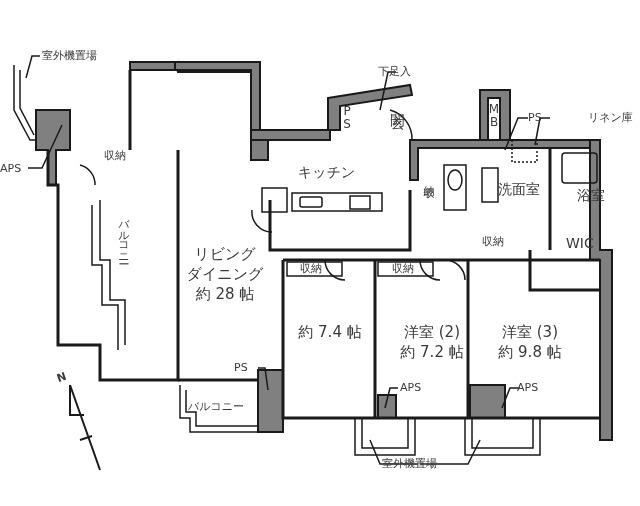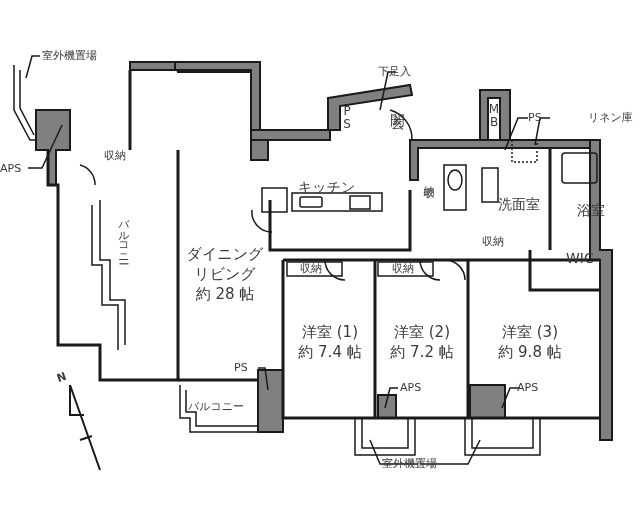--- a/index.html
+++ b/index.html
@@ -1,21 +1,21 @@
 <!DOCTYPE html>
 <html><head>
 <meta charset="utf-8">
 <style>
   html, body { margin:0; padding:0; background:#ffffff; }
   body { width:640px; height:506px; position:relative; overflow:hidden;
          font-family:"DejaVu Sans","Liberation Sans",sans-serif; color:#333; }
   svg { position:absolute; left:0; top:0; }
   .lbl { position:absolute; font-size:13px; color:#3a3a3a; white-space:nowrap; line-height:1; }
   .lbl.sm { font-size:11px; }
-  .lbl.md { font-size:14px;margin-top:15px; }
+  .lbl.md { font-size:14px; }
   .lbl.room { font-size:15px; text-align:center; line-height:20px; }
   .vert { writing-mode:vertical-rl; text-orientation:upright; font-size:11px; letter-spacing:-1px; }
   .block { display:block; }
 </style>
 </head>
 <body>
 
 <svg width="640" height="506" viewBox="0 0 640 506">
   <g fill="#808080" stroke="#1a1a1a" stroke-width="2">
 
@@ -112,46 +112,45 @@
     <line x1="80" y1="440" x2="92" y2="436"></line>
   </g>
 </svg>
 
 <span class="lbl sm" style="left:42px;top:50px;">室外機置場</span>
 <span class="lbl sm" style="left:0px;top:163px;">APS</span>
 <span class="lbl sm" style="left:104px;top:150px;">収納</span>
 <span class="lbl vert" style="left:118px;top:212px;">バルコニー</span>
 
 <div class="lbl room" style="left:170px;top:244px;width:110px;">
+  <span class="block">リビング</span>
   <span class="block">ダイニング</span>
-  <span class="block">リビング</span>
   <span class="block">約 28 帖</span>
 </div>
 
 <span class="lbl md" style="left:298px;top:165px;">キッチン</span>
 <span class="lbl sm" style="left:378px;top:66px;">下足入</span>
 <span class="lbl vert" style="left:341px;top:104px;font-size:12px;">PS</span>
 <span class="lbl vert" style="left:391px;top:104px;font-size:14px;">玄関</span>
 <span class="lbl vert" style="left:488px;top:102px;font-size:12px;">MB</span>
 <span class="lbl sm" style="left:528px;top:112px;">PS</span>
 <span class="lbl sm" style="left:588px;top:112px;">リネン庫</span>
 <span class="lbl vert" style="left:423px;top:178px;">収納</span>
 <span class="lbl md" style="left:498px;top:182px;">洗面室</span>
 <span class="lbl md" style="left:577px;top:188px;">浴室</span>
 <span class="lbl sm" style="left:482px;top:236px;">収納</span>
 <span class="lbl md" style="left:566px;top:236px;">WIC</span>
 
 <span class="lbl sm" style="left:300px;top:263px;">収納</span>
 <span class="lbl sm" style="left:392px;top:263px;">収納</span>
 
 <div class="lbl room" style="left:284px;top:322px;width:92px;">
-  <span class="block">洋室 (1)</span>
   <span class="block">約 7.4 帖</span>
 </div>
-<div class="lbl room" style="left:376px;top:322px;width:92px;">
+<div class="lbl room" style="left:386px;top:322px;width:92px;">
   <span class="block">洋室 (2)</span>
   <span class="block">約 7.2 帖</span>
 </div>
 <div class="lbl room" style="left:480px;top:322px;width:100px;">
   <span class="block">洋室 (3)</span>
   <span class="block">約 9.8 帖</span>
 </div>
 
 <span class="lbl sm" style="left:234px;top:362px;">PS</span>
 <span class="lbl sm" style="left:188px;top:401px;">バルコニー</span>

